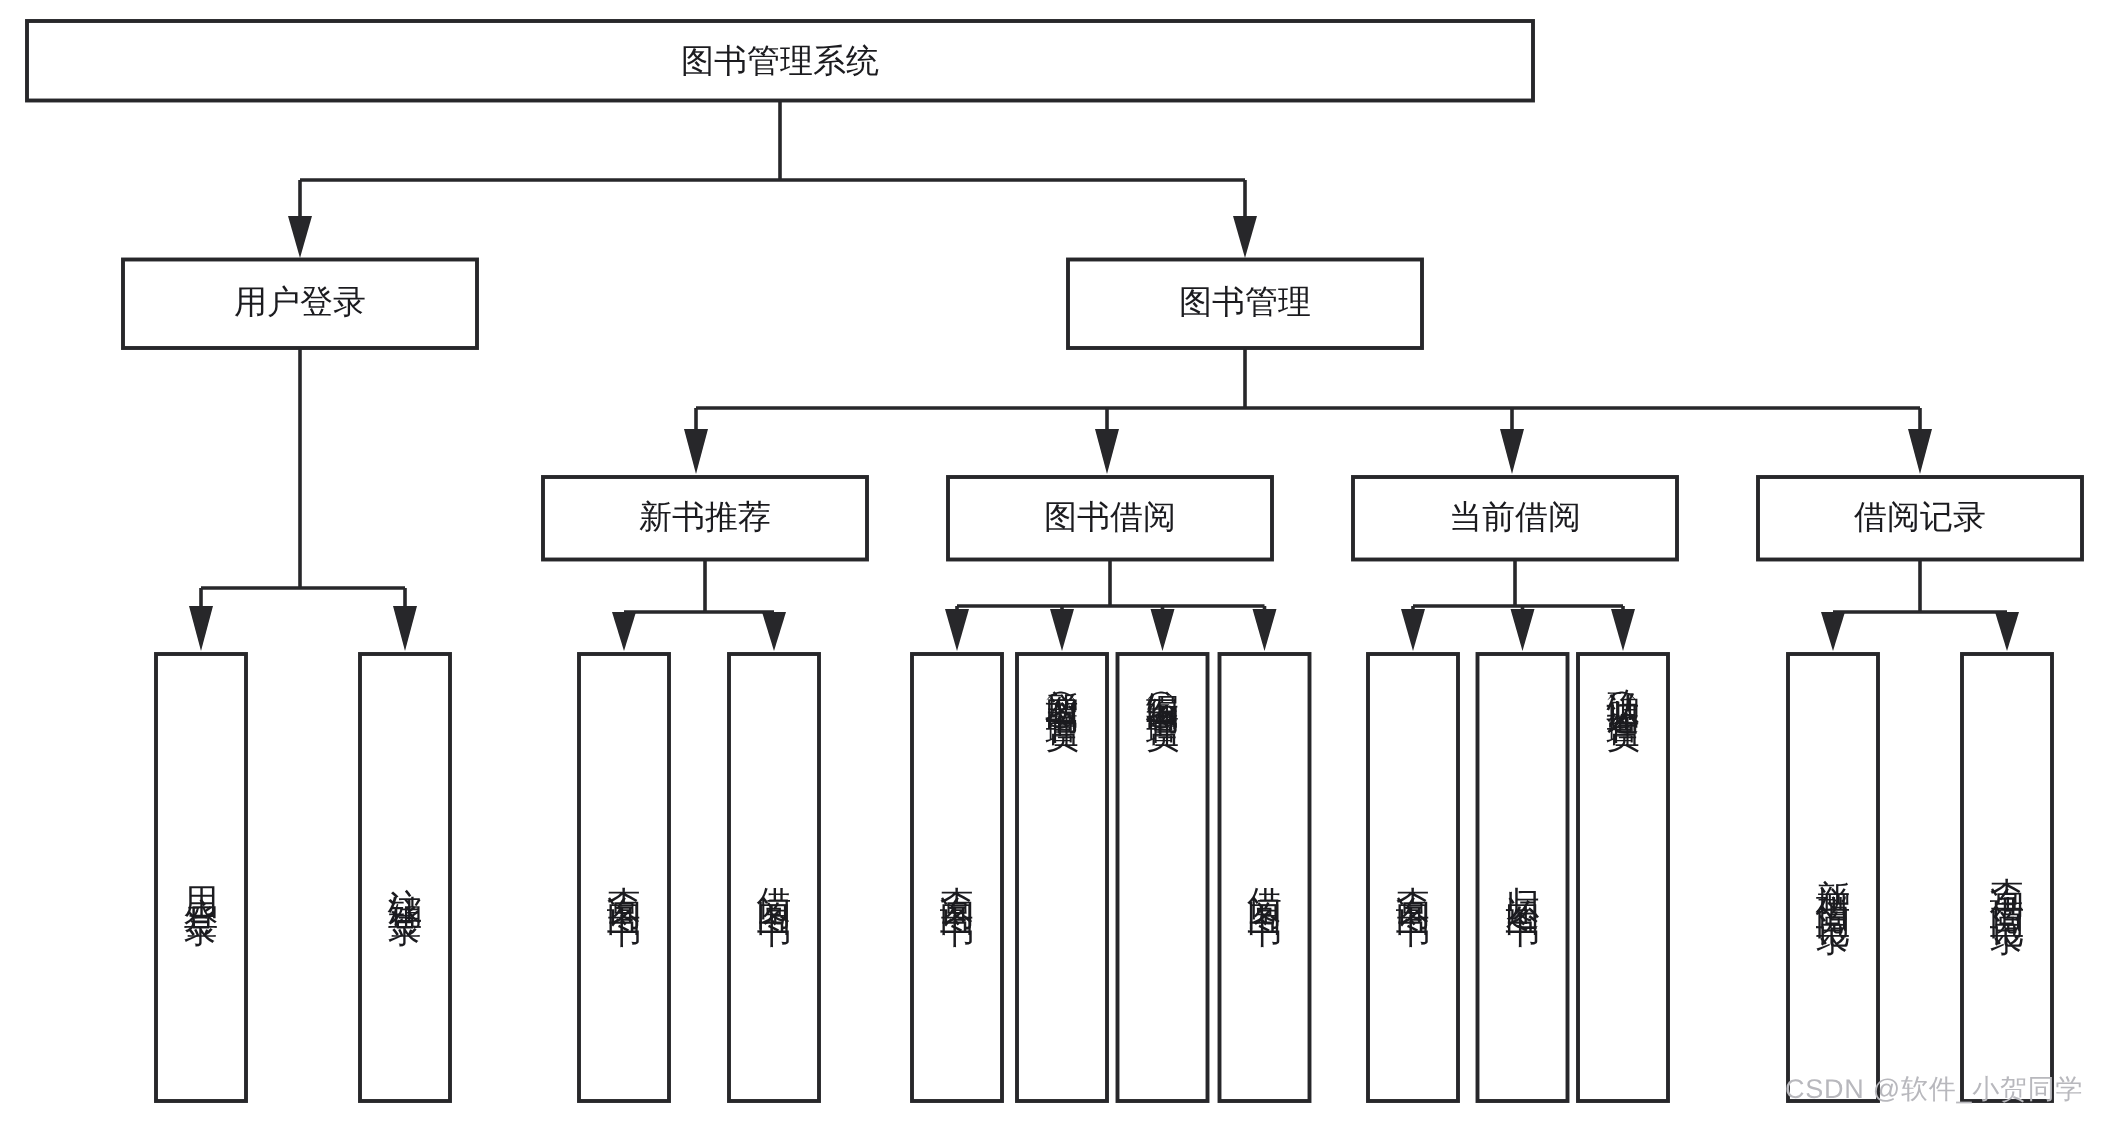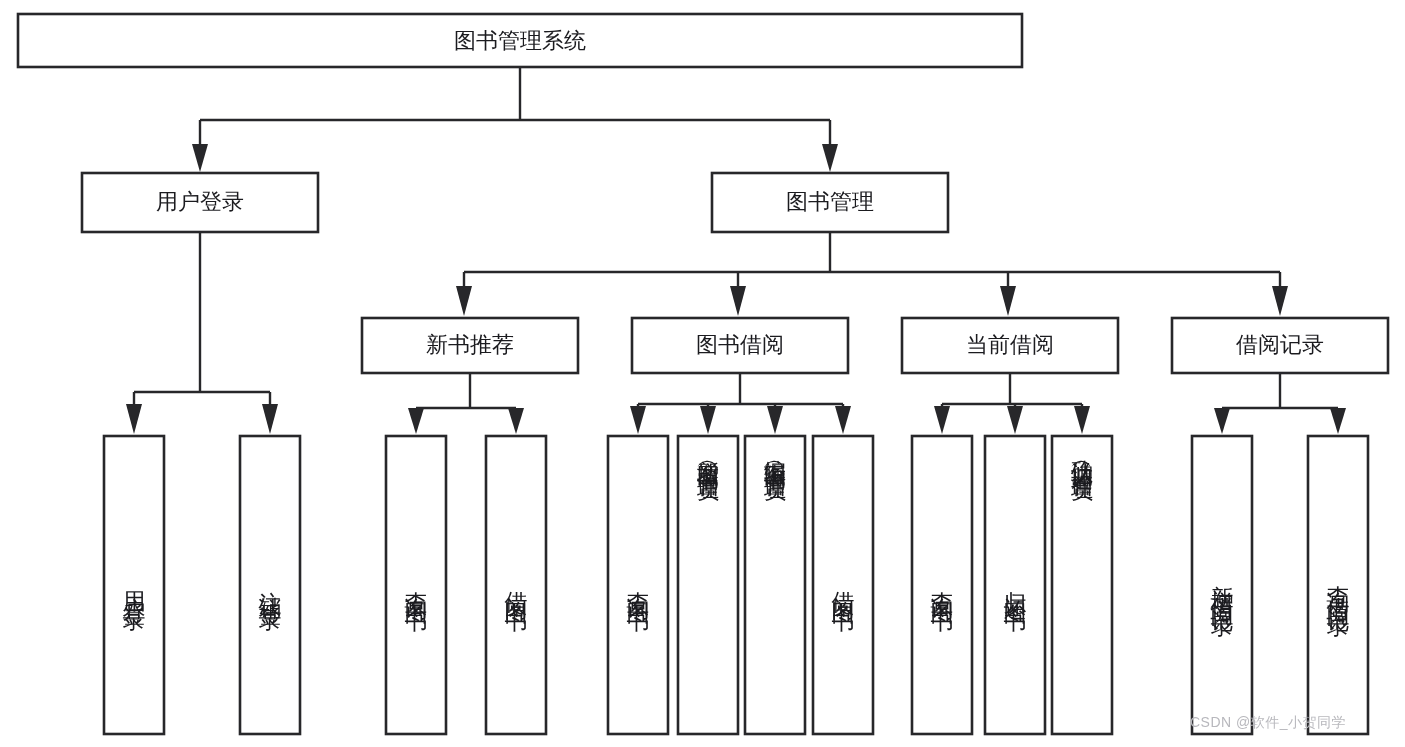--- a/index.html
+++ b/index.html
@@ -48,21 +48,21 @@
   }
   .arrow-head {
     fill: #27272a;
     stroke: none;
   }
   .watermark {
     position: absolute;
     left: 1190px;
     top: 714px;
     font-family: "Liberation Sans", "DejaVu Sans", sans-serif;
-    font-size: 14px;
+    font-size: 18px;
     color: #b8b8bd;
     white-space: nowrap;
     letter-spacing: 0.5px;
     user-select: none;
   }
 </style>
 </head>
 <body>
 
 <div id="diagram-root">

